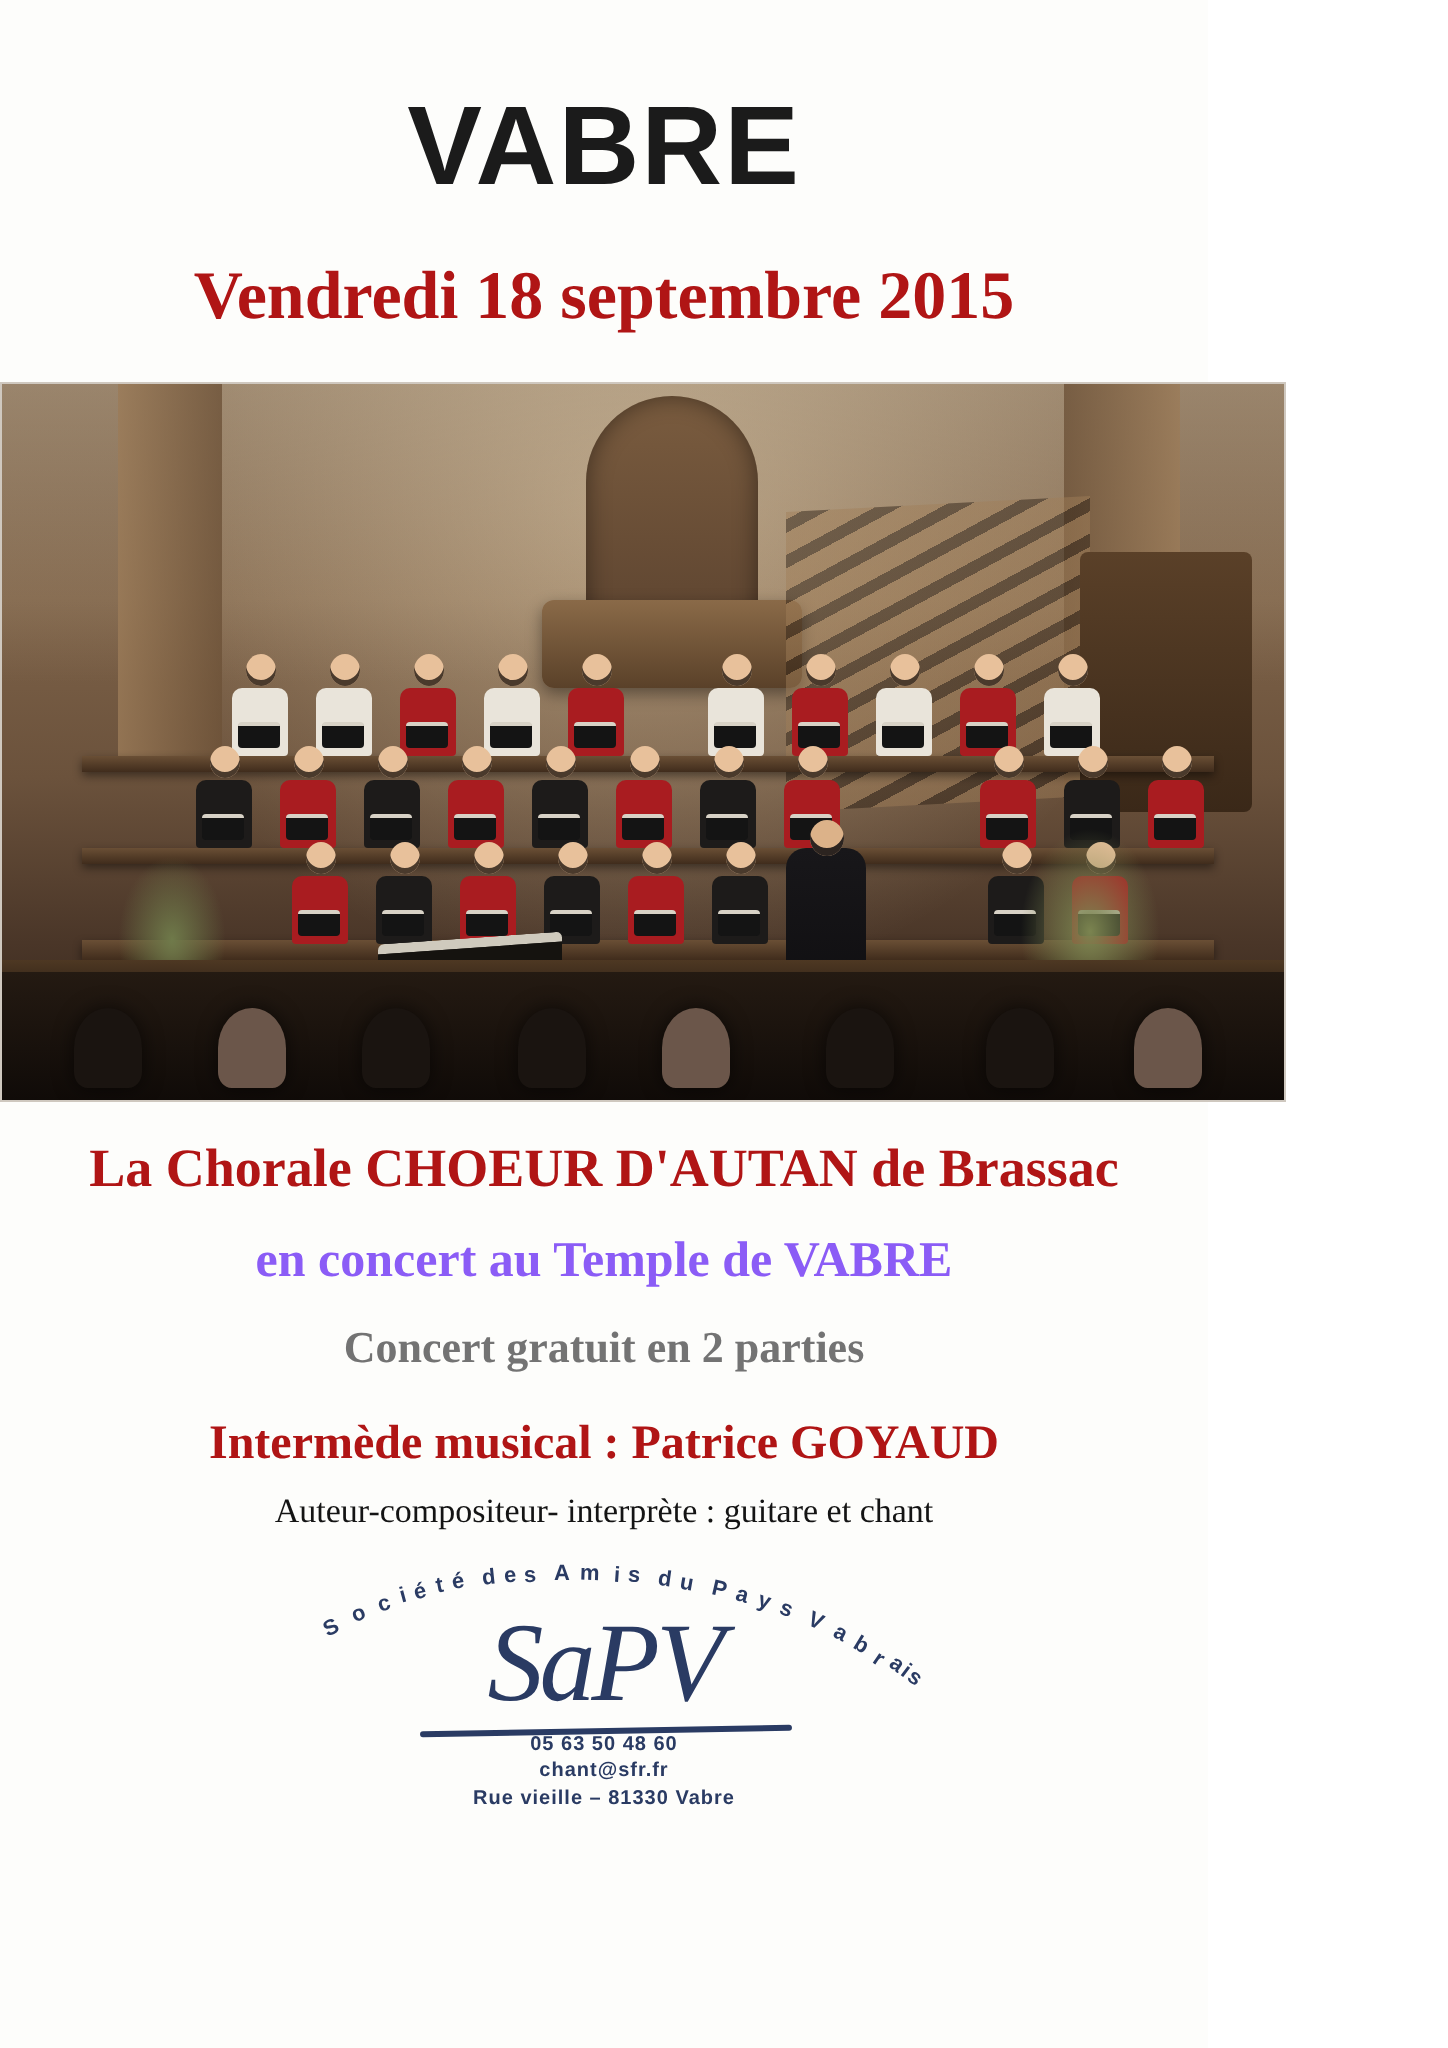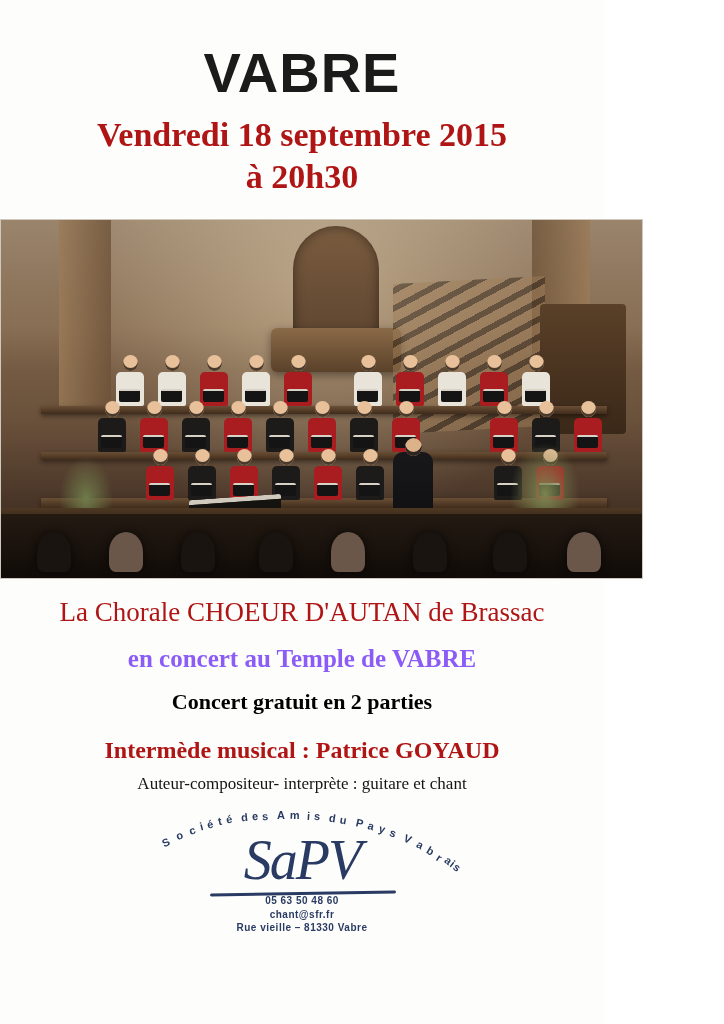--- a/index.html
+++ b/index.html
@@ -32,21 +32,21 @@
     color: #1b1b1b;
     margin: 0;
     padding-top: 44px;
     line-height: 1.05;
   }
   .date-block {
     text-align: center;
     color: #b01515;
     font-family: "Liberation Serif", serif;
     font-weight: bold;
-    margin-top: 12px;
+    margin-top: 26px;
     line-height: 1.18;
   }
   .date-line1 {
     font-size: 34px;
     display: block;
   }
   .date-line2 {
     font-size: 34px;
     display: block;
     margin-top: 2px;
@@ -224,35 +224,35 @@
     position: absolute;
     left: 0; right: 0; bottom: 52px;
     height: 18px;
     background: linear-gradient(#4e3823, #2c1f13);
   }
 
   
   .line-chorale {
     text-align: center;
     color: #b01515;
-    font-weight: normal;
+    font-weight: bold;
     font-size: 27px;
     margin-top: 18px;
     font-family: "Liberation Serif", serif;
   }
   .line-concert {
     text-align: center;
     color: #8b5cf6;
     font-weight: bold;
     font-size: 25px;
     margin-top: 17px;
   }
   .line-gratuit {
     text-align: center;
-    color: #000000;
+    color: #737373;
     font-weight: bold;
     font-size: 22px;
     margin-top: 16px;
   }
   .line-intermede {
     text-align: center;
     color: #b01515;
     font-weight: bold;
     font-size: 24px;
     margin-top: 22px;
@@ -320,21 +320,20 @@
 </style>
 </head>
 <body>
 
 <div class="poster">
 
   <h1 class="title">VABRE</h1>
 
   <div class="date-block">
     <span class="date-line1">Vendredi 18 septembre 2015</span>
-    <span class="date-line2">à 20h30</span>
   </div>
 
   <div class="photo-wrap">
     <div class="photo">
       <div class="wall-wash"></div>
       <div class="pillar-left"></div>
       <div class="pillar-right"></div>
       <div class="arch-center"></div>
       <div class="balcony"></div>
       <div class="stairs"></div>

